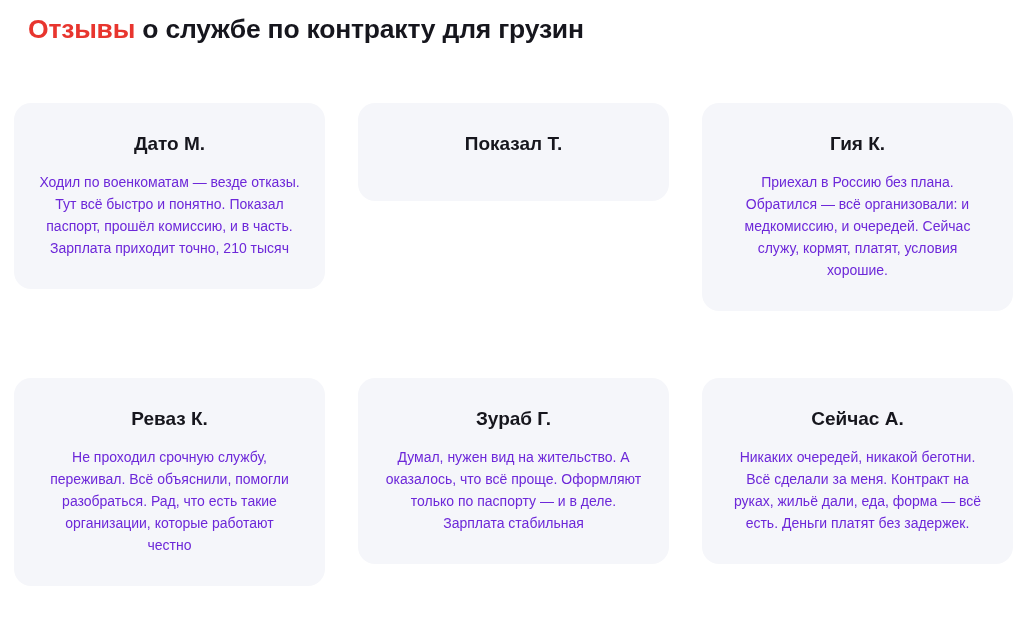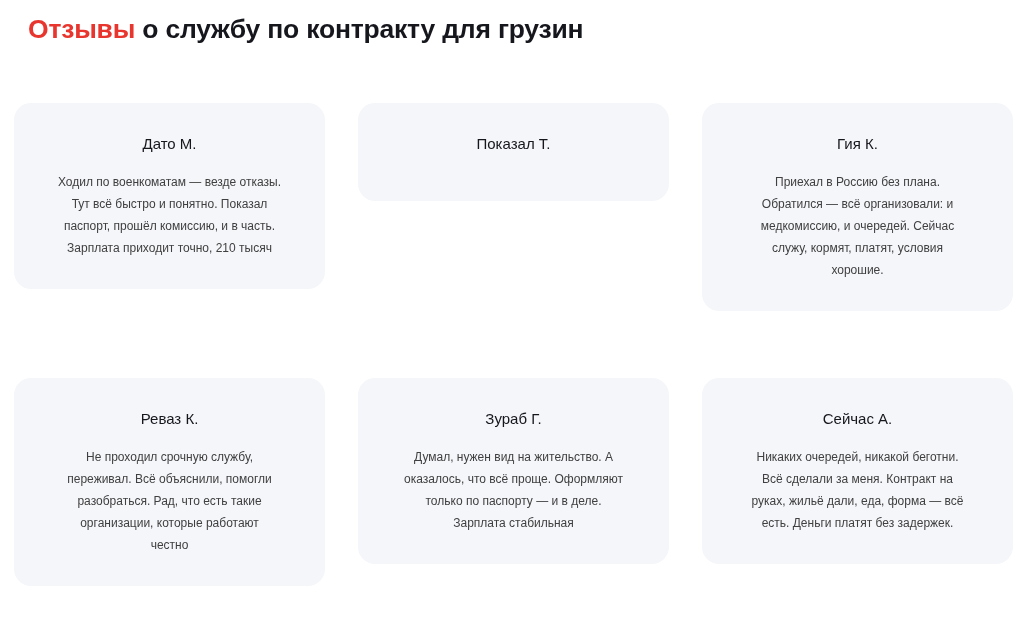--- a/index.html
+++ b/index.html
@@ -57,42 +57,42 @@
   .review-card {
     background: #f5f6fa;
     border-radius: 17px;
     box-sizing: border-box;
     padding: 32px 22px 30px 22px;
     text-align: center;
   }
 
   .review-author {
     margin: 0 0 18px 0;
-    font-size: 15px;
-    font-weight: 400;
+    font-size: 19px;
+    font-weight: 700;
     line-height: 18px;
     color: #16161d;
   }
 
   .review-text {
     margin: 0;
-    font-size: 12px;
+    font-size: 14px;
     font-weight: 400;
     line-height: 22px;
-    color: #404040;
+    color: #6d28d9;
     white-space: pre-line;
   }
 </style>
 </head>
 <body>
 
 <div class="page">
 
   <h1 class="page-title">
-    <span class="accent">Отзывы</span><span> о службу по контракту для грузин</span>
+    <span class="accent">Отзывы</span><span> о службе по контракту для грузин</span>
   </h1>
 
   <div class="reviews-grid">
 
     <div class="review-card">
       <div class="review-author">Дато М.</div>
       <div class="review-text">Ходил по военкоматам — везде отказы.
 Тут всё быстро и понятно. Показал
 паспорт, прошёл комиссию, и в часть.
 Зарплата приходит точно, 210 тысяч</div>

